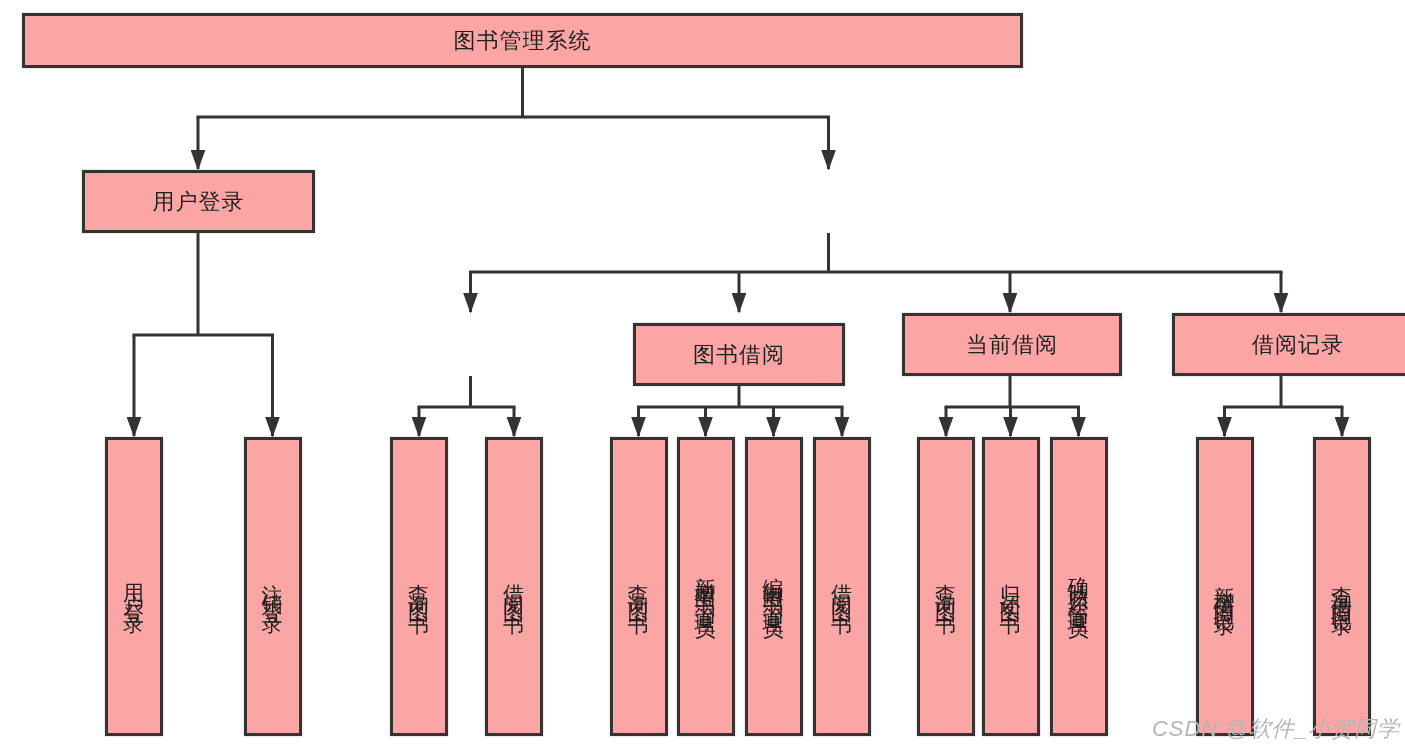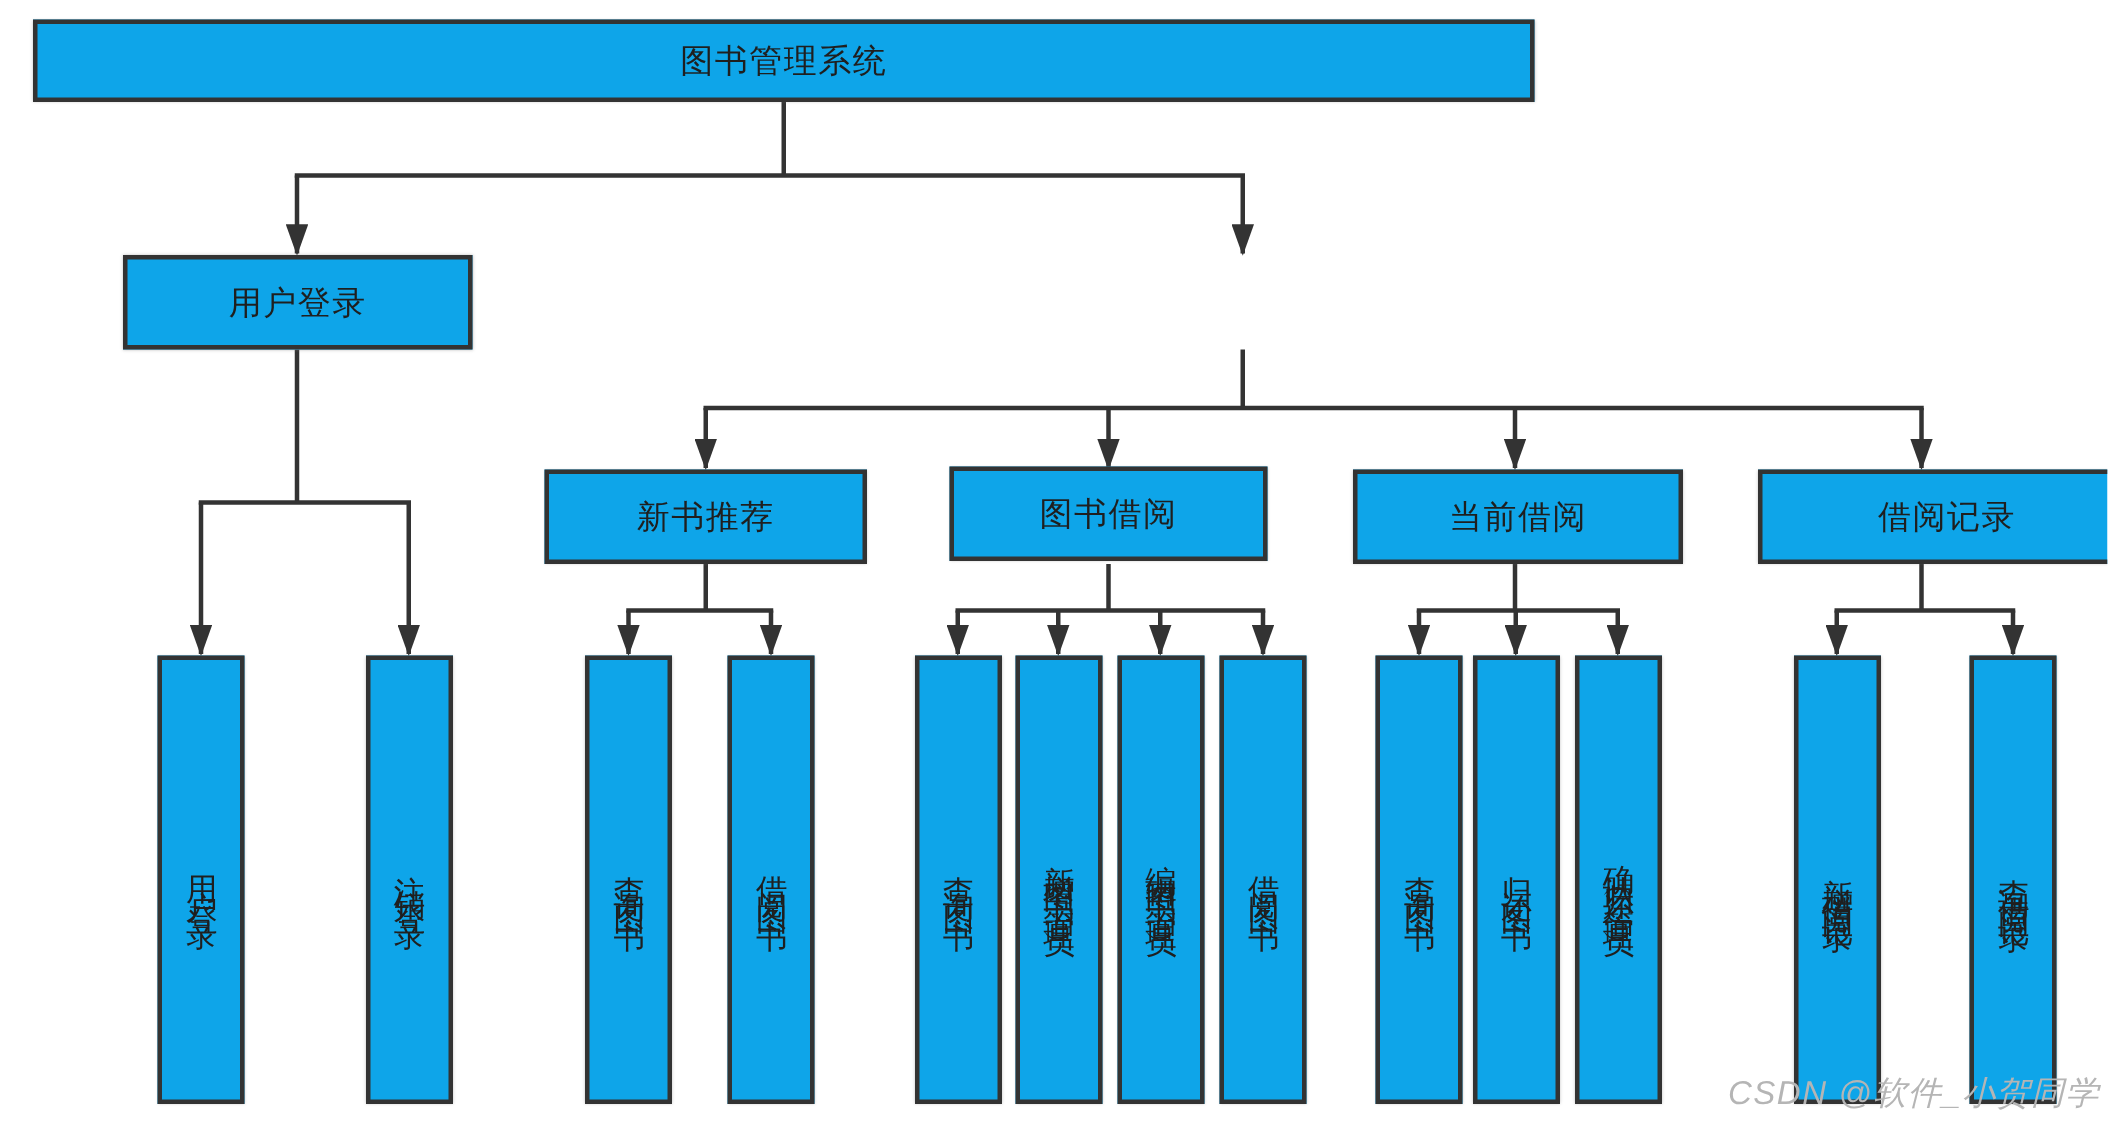--- a/index.html
+++ b/index.html
@@ -15,21 +15,21 @@
     background:var(--bg);
     font-family:"Liberation Sans","DejaVu Sans",sans-serif;
     overflow:hidden;
   }
   .edges{position:absolute;left:0;top:0;pointer-events:none;}
   .edges g{stroke:var(--line);stroke-width:3;fill:none;}
   .edges marker path{fill:var(--line);stroke:none;}
   .box{
     position:absolute;
     box-sizing:border-box;
-    background:#0ea5e9;
+    background:#fca5a5;
     border:3px solid var(--line);
     display:flex;align-items:center;justify-content:center;
     color:var(--text);
     font-size:22px;
     letter-spacing:1px;
     text-align:center;
     box-shadow:0 0 2px rgba(120,120,120,.45);
   }
   .root-box{font-size:22px;}
   .leaf{
@@ -117,22 +117,21 @@
       <path d="M1223,407 H1343.5"></path>
       <path d="M1224.5,407 V436" marker-end="url(#arrow)"></path>
       <path d="M1342,407 V436" marker-end="url(#arrow)"></path>
     </g>
   </svg>
 
   <div class="box root-box" style="left:22px;top:13px;width:1001px;height:55px">图书管理系统</div>
 
   <div class="box" style="left:82px;top:170px;width:233px;height:63px">用户登录</div>
 
-  <div class="box" style="left:363px;top:313px;width:215px;height:63px">新书推荐</div>
-  <div class="box" style="left:633px;top:311px;width:212px;height:63px">图书借阅</div>
+  <div class="box" style="left:633px;top:323px;width:212px;height:63px">图书借阅</div>
   <div class="box" style="left:902px;top:313px;width:220px;height:63px">当前借阅</div>
   <div class="box" style="left:1172px;top:313px;width:252px;height:63px">借阅记录</div>
 
   <div class="box leaf" style="left:105px">用户登录</div>
   <div class="box leaf" style="left:243.5px">注销登录</div>
 
   <div class="box leaf" style="left:390px">查询图书</div>
   <div class="box leaf" style="left:485px">借阅图书</div>
 
   <div class="box leaf" style="left:609.5px">查询图书</div>

